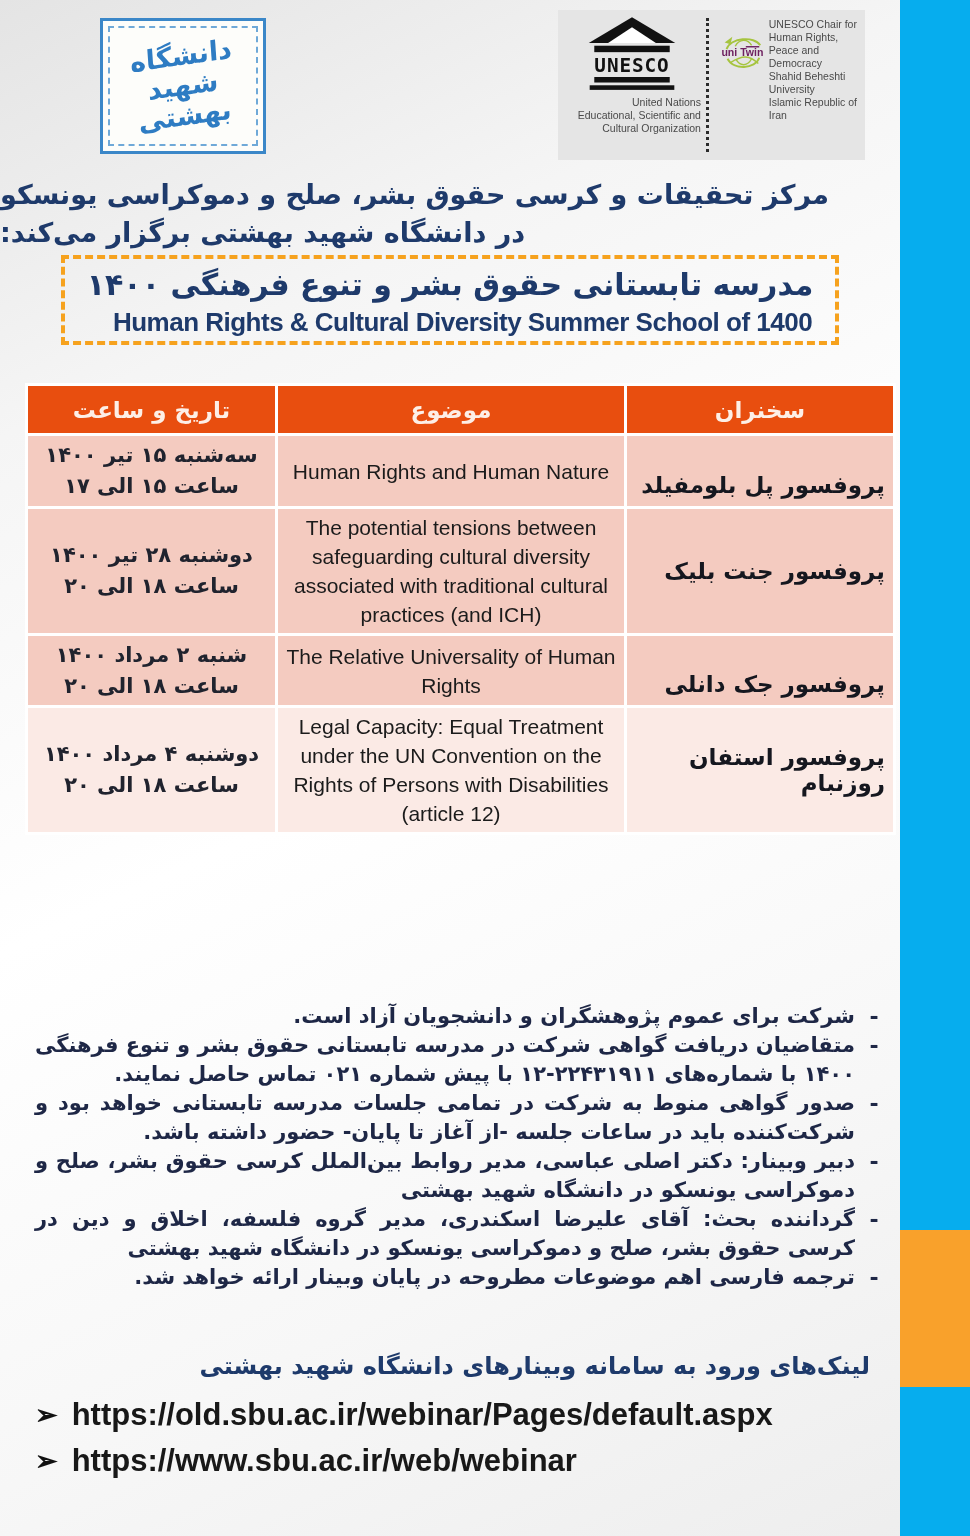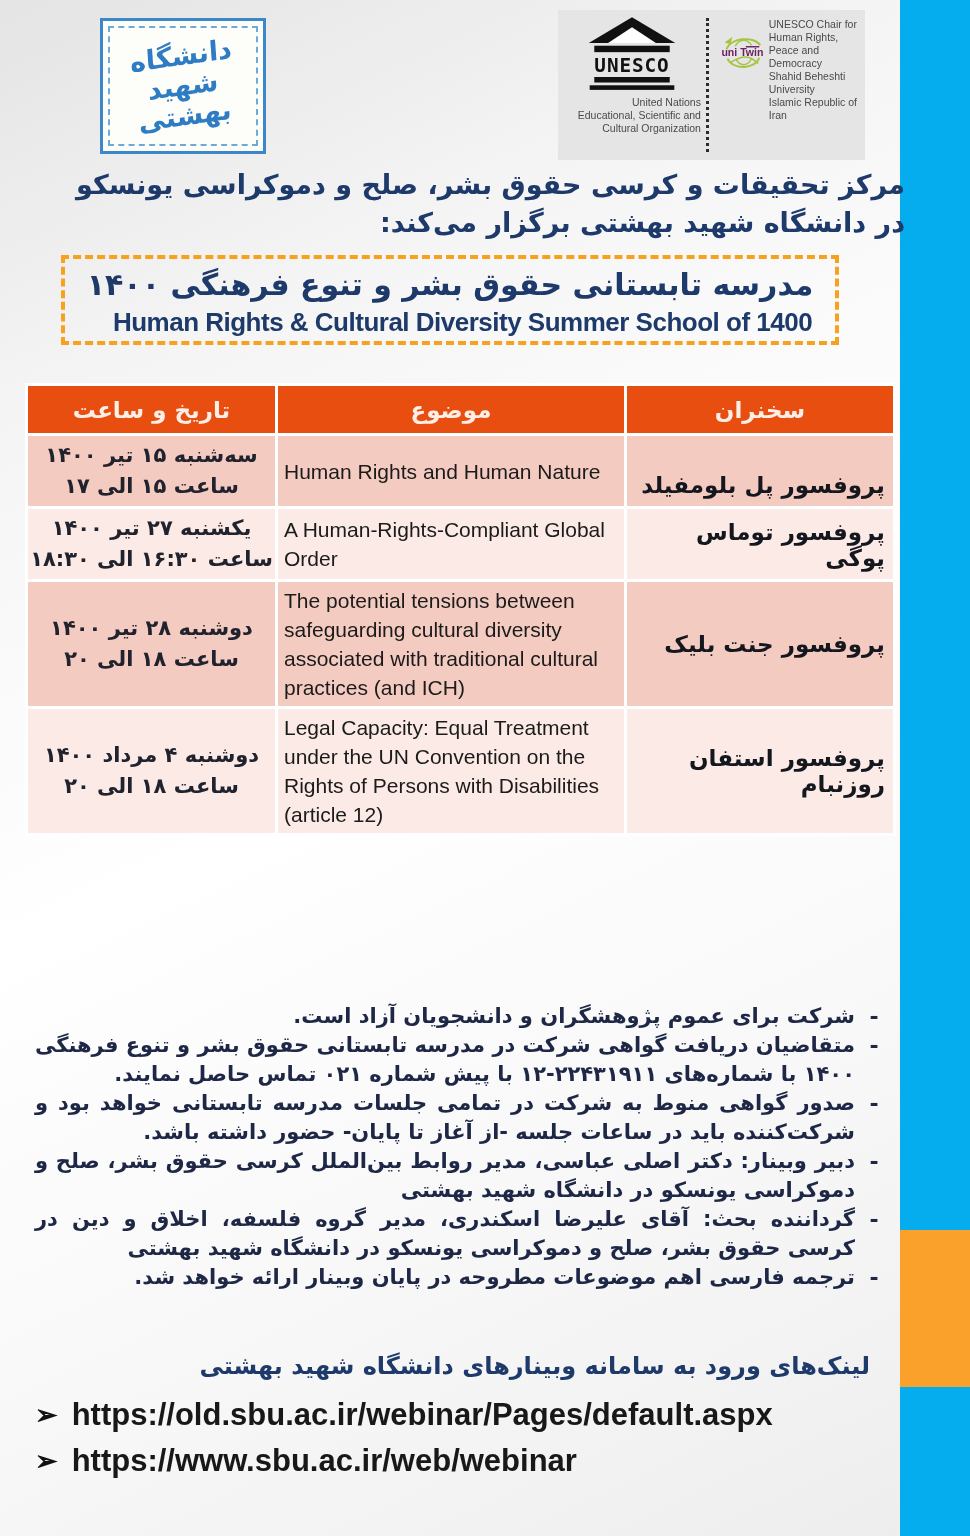--- a/index.html
+++ b/index.html
@@ -35,22 +35,22 @@
   }
   .unesco-half { width:152px; display:flex; flex-direction:column; align-items:center; }
   .logo-divider { border-left:3px dotted #2b2b2b; margin:2px 3px; }
   .unitwin-half { flex:1; display:flex; flex-direction:row; align-items:flex-start; padding-left:4px; }
   .logo-caption { font-family:"Liberation Sans", sans-serif; font-size:10.5px; line-height:13px; color:#4a4a4a; }
   .unesco-half .logo-caption { text-align:right; width:100%; padding-right:2px; margin-top:4px; }
   .unitwin-half .logo-caption { text-align:left; margin-top:2px; }
 
   
   .org-heading {
-    position:absolute; left:0; top:166px; width:905px; direction:rtl;
-    text-align:right; color:#1e3a6b; font-weight:bold; font-size:27px; line-height:38px;
+    position:absolute; left:0; top:176px; width:905px; direction:rtl;
+    text-align:left; color:#1e3a6b; font-weight:bold; font-size:27px; line-height:38px;
   }
 
   
   .title-box {
     position:absolute; left:61px; top:255px; width:778px; height:90px;
     border:4px dashed #f6a21e; text-align:center; padding-top:5px;
   }
   .title-fa { direction:rtl; color:#1e3a6b; font-weight:bold; font-size:30px; line-height:42px; }
   .title-en { font-family:"Liberation Sans", sans-serif; color:#1e3a6b; font-weight:bold; font-size:26px; line-height:32px; letter-spacing:-0.5px;margin-left:25px; }
 
@@ -64,21 +64,21 @@
   .schedule col.c-spkr { width:269px; }
   .schedule th, .schedule td { border:3px solid #ffffff; vertical-align:middle; }
   .schedule thead th {
     background:#E84E0F; color:#fdefe7; height:50px;
     font-weight:bold; font-size:23px; direction:rtl;
   }
   tr.r-dark td { background:#F4CBC0; }
   tr.r-light td { background:#FBEAE5; }
   td.date-cell { direction:rtl; text-align:center; font-weight:bold; font-size:21px; line-height:31px; color:#20232e; }
   td.subject-cell {
-    font-family:"Liberation Sans", sans-serif; text-align:left;
+    font-family:"Liberation Sans", sans-serif; text-align:center;
     font-size:21px; line-height:29px; color:#1b1b1b; padding:4px 6px;
   }
   td.speaker-cell { direction:rtl; text-align:right; font-weight:bold; font-size:23px; color:#15171f; padding:0 8px; }
   tr.low td.speaker-cell { vertical-align:bottom; padding-bottom:8px; }
 
   
   .notes { position:absolute; left:35px; top:1002px; width:858px; direction:rtl; }
   .note { display:flex; }
   .note-dash { width:38px; text-align:center; font-weight:bold; font-size:22px; line-height:29px; color:#1e2746; }
   .note-text {
@@ -172,35 +172,35 @@
   </thead>
   <tbody>
     <tr class="r-dark low" style="height:73px">
       <td class="date-cell">
         <div>سه‌شنبه ۱۵ تیر ۱۴۰۰</div>
           <div>ساعت ۱۵ الی ۱۷</div>
       </td>
       <td class="subject-cell">Human Rights and Human Nature</td>
       <td class="speaker-cell">پروفسور پل بلومفیلد</td>
     </tr>
-    <tr class="r-light low" style="height:73px">
-      <td class="date-cell">
-        <div>یکشنبه ۲۷ تیر ۱۴۰۰</div>
-          <div>ساعت ۱۶:۳۰ الی ۱۸:۳۰</div>
-      </td>
-      <td class="subject-cell">A Human-Rights-Compliant Global Order</td>
-      <td class="speaker-cell">پروفسور توماس پوگی</td>
-    </tr>
     <tr class="r-dark" style="height:122px">
       <td class="date-cell">
         <div>دوشنبه ۲۸ تیر ۱۴۰۰</div>
           <div>ساعت ۱۸ الی ۲۰</div>
       </td>
       <td class="subject-cell">The potential tensions between safeguarding cultural diversity associated with traditional cultural practices (and ICH)</td>
       <td class="speaker-cell">پروفسور جنت بلیک</td>
+    </tr>
+    <tr class="r-dark low" style="height:72px">
+      <td class="date-cell">
+        <div>شنبه ۲ مرداد ۱۴۰۰</div>
+          <div>ساعت ۱۸ الی ۲۰</div>
+      </td>
+      <td class="subject-cell">The Relative Universality of Human Rights</td>
+      <td class="speaker-cell">پروفسور جک دانلی</td>
     </tr>
     <tr class="r-light" style="height:127px">
       <td class="date-cell">
         <div>دوشنبه ۴ مرداد ۱۴۰۰</div>
           <div>ساعت ۱۸ الی ۲۰</div>
       </td>
       <td class="subject-cell">Legal Capacity: Equal Treatment under the UN Convention on the Rights of Persons with Disabilities (article 12)</td>
       <td class="speaker-cell">پروفسور استفان روزنبام</td>
     </tr>
   </tbody>

